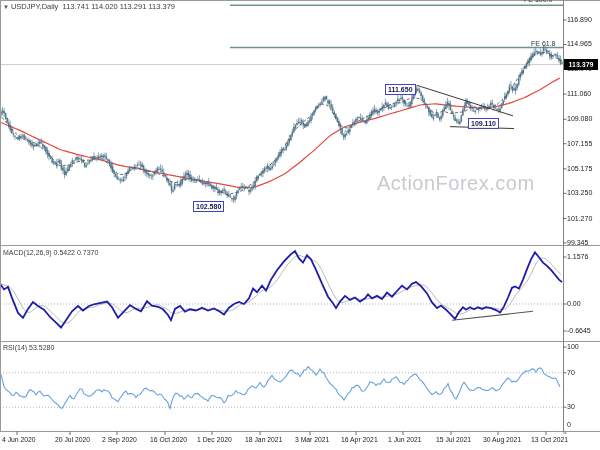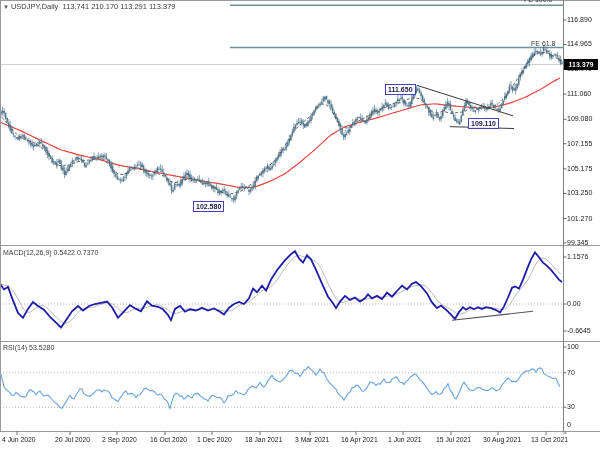--- a/index.html
+++ b/index.html
@@ -69,32 +69,33 @@
       <line x1="260" y1="431.5" x2="260" y2="435" stroke="#444" stroke-width="0.8"></line>
       <line x1="310" y1="431.5" x2="310" y2="435" stroke="#444" stroke-width="0.8"></line>
       <line x1="356" y1="431.5" x2="356" y2="435" stroke="#444" stroke-width="0.8"></line>
       <line x1="403" y1="431.5" x2="403" y2="435" stroke="#444" stroke-width="0.8"></line>
       <line x1="451" y1="431.5" x2="451" y2="435" stroke="#444" stroke-width="0.8"></line>
       <line x1="498" y1="431.5" x2="498" y2="435" stroke="#444" stroke-width="0.8"></line>
       <line x1="546" y1="431.5" x2="546" y2="435" stroke="#444" stroke-width="0.8"></line>
     </svg>
 
   <div class="hdr">
-    <span class="tri">▼</span><span>USDJPY,Daily</span>&nbsp;&nbsp;<span>113.741 210.170 113.291 113.379</span>
+    <span class="tri">▼</span><span>USDJPY,Daily</span>&nbsp;&nbsp;<span>113.741 114.020 113.291 113.379</span>
   </div>
 
   <div class="fe" style="left:524px;top:-4px;">FE 100.0</div>
   <div class="fe" style="left:531px;top:40px;">FE 61.8</div>
 
   <div class="ann" style="left:385px;top:84px;">111.650</div>
   <div class="ann" style="left:468px;top:118px;">109.110</div>
   <div class="ann" style="left:193px;top:201px;">102.580</div>
 
   <div class="cur" style="top:59px;">113.379</div>
 
+  <div class="wm">ActionForex.com</div>
 
   <div class="ptitle" style="left:3px;top:249px;">MACD(12,26,9) 0.5422 0.7370</div>
   <div class="ptitle" style="left:3px;top:344px;">RSI(14) 53.5280</div>
 
   <div id="price-ticks">
       <div class="lbl" style="left: 567px; top: 16px;">116.890</div>
       <div class="lbl" style="left: 567px; top: 40.4667px;">114.965</div>
       <div class="lbl" style="left: 567px; top: 64.9335px;">113.040</div>
       <div class="lbl" style="left: 567px; top: 90.0993px;">111.060</div>
       <div class="lbl" style="left: 567px; top: 115.265px;">109.080</div>

